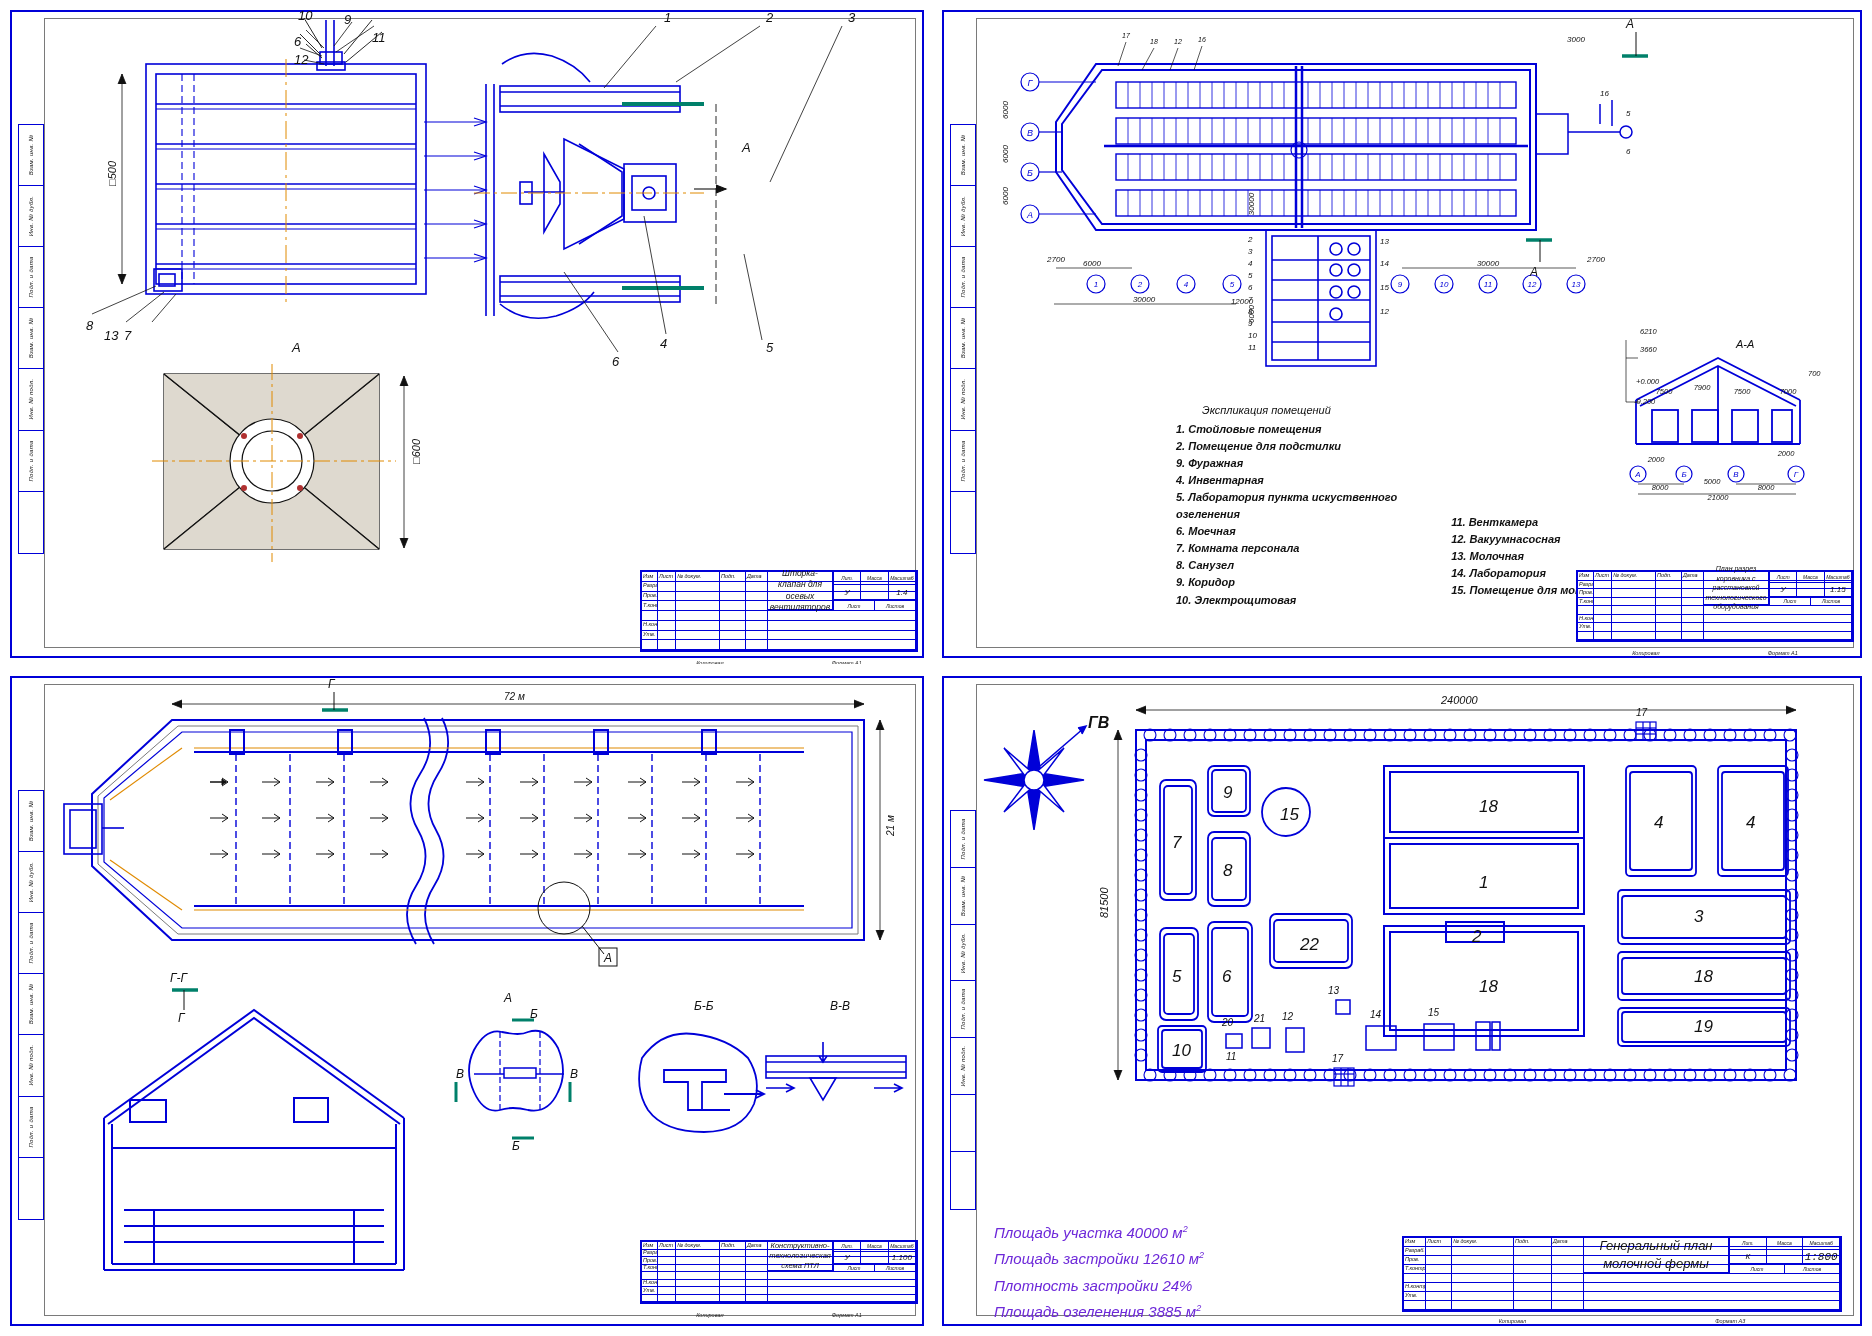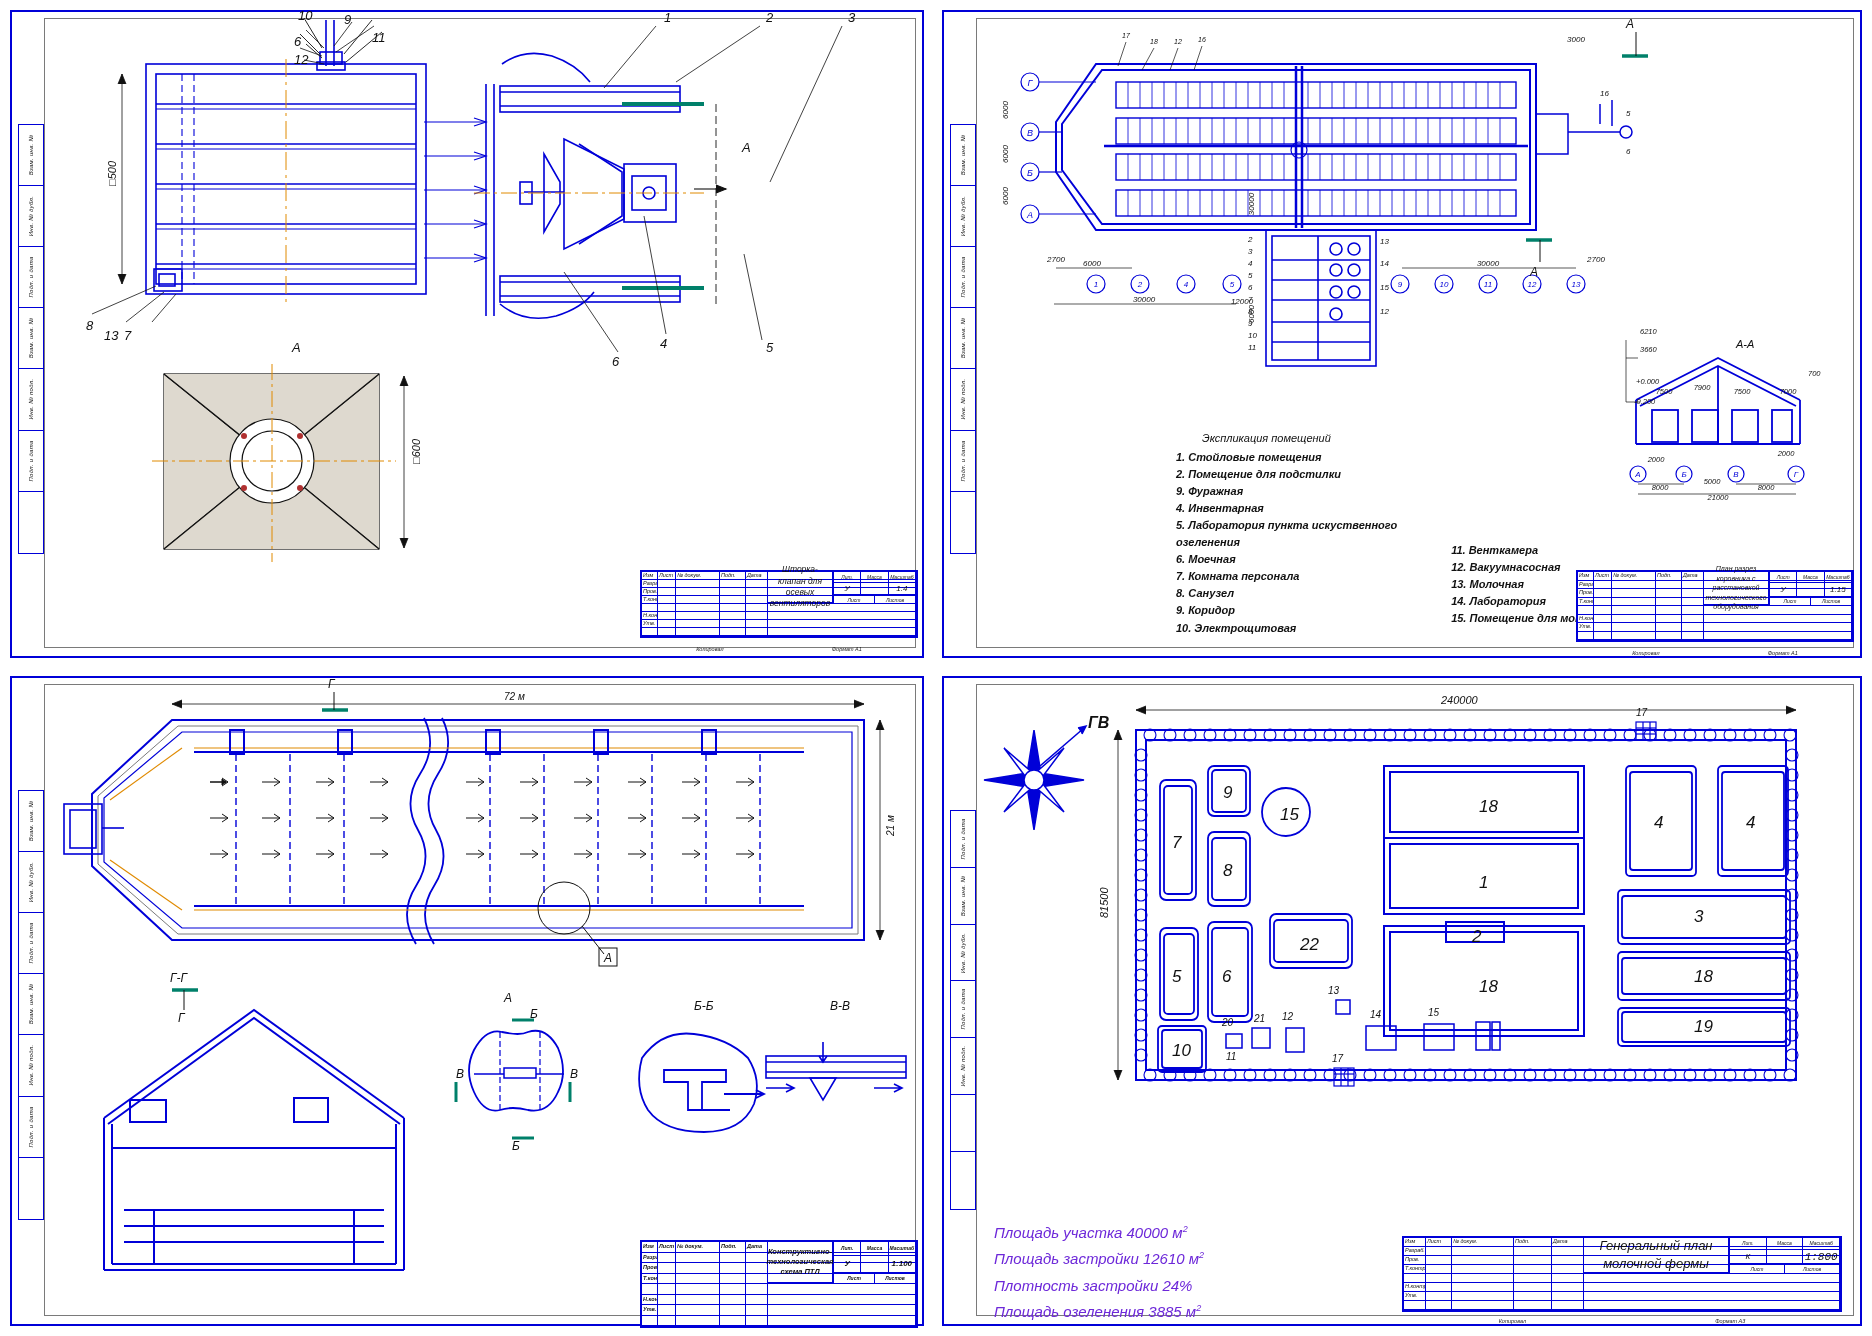--- a/index.html
+++ b/index.html
@@ -375,21 +375,21 @@
       <g stroke="#111" stroke-width="0.8" fill="none">
         <line x1="118" y1="70" x2="118" y2="280"></line>
         <path d="M114 80 L118 70 L122 80" fill="#111"></path>
         <path d="M114 270 L118 280 L122 270" fill="#111"></path>
         <line x1="400" y1="372" x2="400" y2="544"></line>
         <path d="M396 382 L400 372 L404 382" fill="#111"></path>
         <path d="M396 534 L400 544 L404 534" fill="#111"></path>
       </g>
     </svg>
 
-    <div class="titleblock" style="left:636px; top:566px; width:278px; height:68px;">
+    <div class="titleblock" style="left:636px; top:566px; width:278px; height:82px;">
       <div class="tb-grid">
         <div>Изм</div>
         <div>Лист</div>
         <div>№ докум.</div>
         <div>Подп.</div>
         <div>Дата</div>
         <div></div>
 
         <div>Разраб.</div>
         <div></div>
@@ -832,21 +832,21 @@
       <g stroke="#111" stroke-width="0.7" fill="none">
         <line x1="690" y1="336" x2="690" y2="398"></line>
         <line x1="690" y1="354" x2="702" y2="354"></line>
         <line x1="690" y1="398" x2="704" y2="398"></line>
         <line x1="702" y1="490" x2="860" y2="490"></line>
         <line x1="702" y1="480" x2="748" y2="480"></line>
         <line x1="800" y1="480" x2="860" y2="480"></line>
       </g>
     </svg>
 
-    <div class="explication" style="left:240px; top:398px;margin-top:28px;">
+    <div class="explication" style="left:240px; top:398px;">
       <div class="head">Экспликация помещений</div>
       <div class="expl-cols">
         <ul>
           <li>1. Стойловые помещения</li>
           <li>2. Помещение для подстилки</li>
           <li>9. Фуражная</li>
           <li>4. Инвентарная</li>
           <li>5. Лаборатория пункта искуственного</li>
           <li>    озеленения</li>
           <li>6. Моечная</li>
@@ -1148,21 +1148,21 @@
         <rect x="762" y="386" width="140" height="22"></rect>
         <line x1="762" y1="392" x2="902" y2="392"></line>
         <line x1="762" y1="402" x2="902" y2="402"></line>
         <path d="M806 408 L832 408 L819 430 Z"></path>
         <path d="M819 372 v20 M815 386 l4 6 4 -6"></path>
         <path d="M870 418 h28 M890 414 l8 4 -8 4"></path>
         <path d="M762 418 h28 M782 414 l8 4 -8 4"></path>
       </g>
     </svg>
 
-    <div class="titleblock" style="left:636px; top:570px; width:278px; height:88px;font-weight:bold;">
+    <div class="titleblock" style="left:636px; top:570px; width:278px; height:64px;">
       <div class="tb-grid">
         <div>Изм</div>
         <div>Лист</div>
         <div>№ докум.</div>
         <div>Подп.</div>
         <div>Дата</div>
         <div></div>
         <div>Разраб.</div>
         <div></div>
           <div></div>

